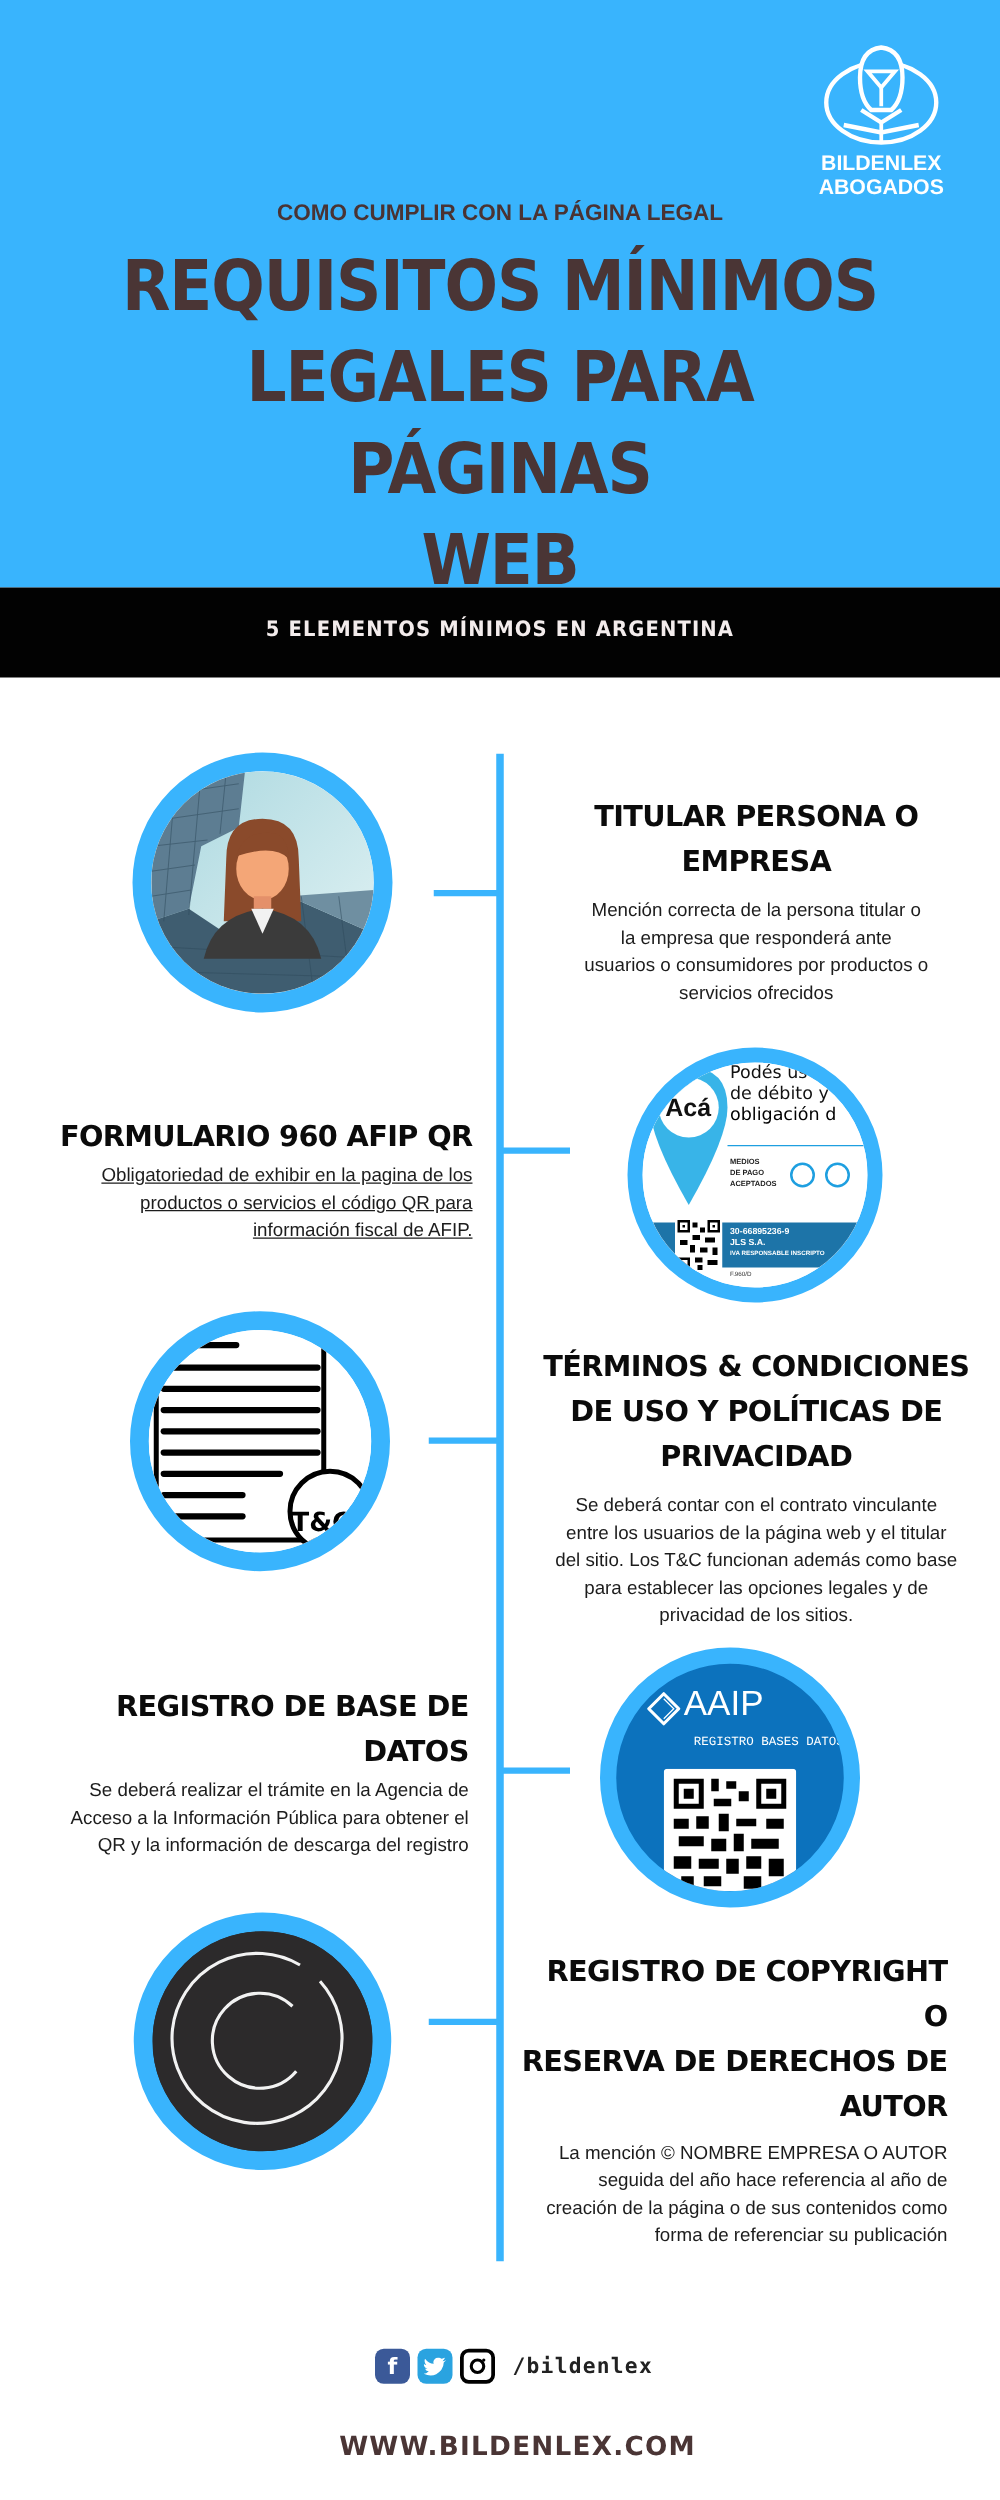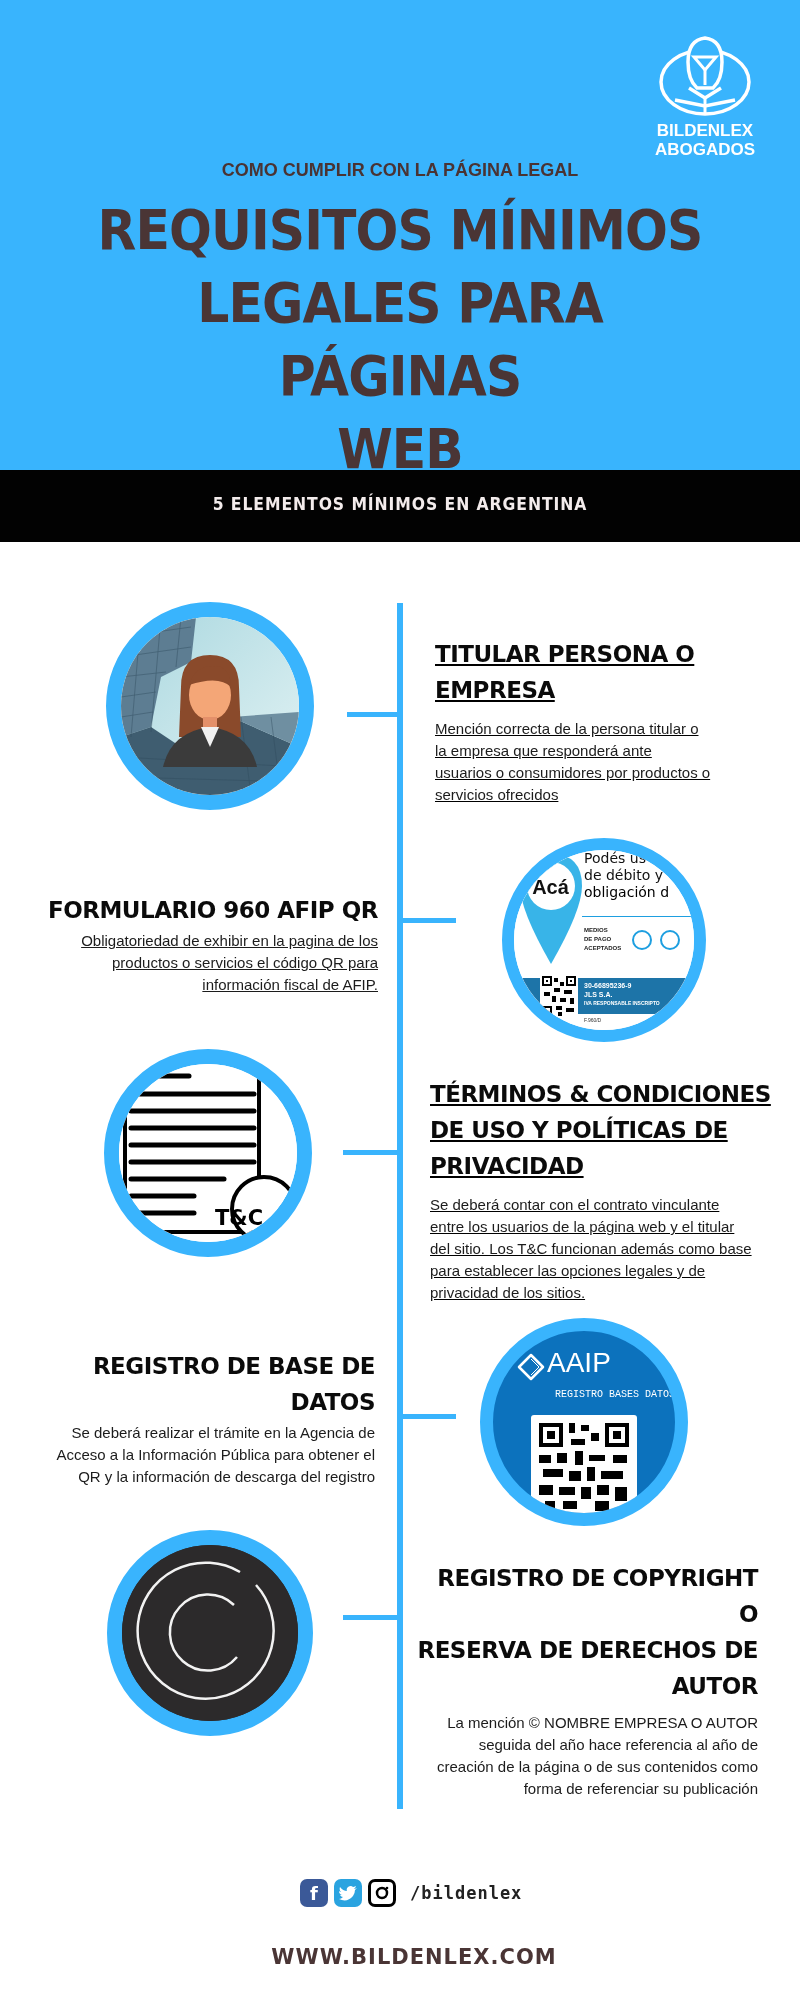--- a/index.html
+++ b/index.html
@@ -10,21 +10,21 @@
   .brand { left: 630px; top: 121px; width: 150px; text-align: center; color: #ffffff; font-weight: bold; font-size: 17px; line-height: 19px; font-family: "Liberation Sans", sans-serif; }
   .kicker { left: 0; top: 160px; width: 800px; text-align: center; color: #4a3333; font-weight: bold; font-size: 18px; font-family: "Liberation Sans", sans-serif; }
   .title { left: 40px; top: 193px; width: 720px; text-align: center; color: #4a3535; font-weight: bold; font-size: 56px; line-height: 73px; font-family: "DejaVu Sans", sans-serif; letter-spacing: -1px; transform: scaleX(0.9); transform-origin: center top; }
   .band { left: 0; top: 470px; width: 800px; height: 72px; background: #020202; }
   .band-label { left: 0; top: 494px; width: 800px; text-align: center; color: #f3ecec; font-weight: bold; font-size: 17px; letter-spacing: 1px; font-family: "DejaVu Sans", sans-serif; transform: scaleX(0.92); transform-origin: center; }
   .vline { left: 397px; top: 603px; width: 6px; height: 1206px; background: #39b4fd; }
   .conn { height: 5px; background: #39b4fd; }
   .circle { border-radius: 50%; border: 15px solid #39b4fd; overflow: hidden; background: #ffffff; }
   .sec-title { color: #0b0b0b; font-weight: bold; font-size: 23px; line-height: 36px; font-family: "DejaVu Sans", sans-serif; letter-spacing: -0.5px; }
   .sec-body { color: #1c1c1c; font-size: 15px; line-height: 22px; font-family: "Liberation Sans", sans-serif; }
-  .right-col { text-align: left; text-decoration: underline; }
+  .right-col { text-align: center; }
   .left-col { text-align: right; }
   .social { left: 300px; top: 1878px; height: 30px; display: flex; align-items: center; gap: 6px; }
   .soc-icon { width: 28px; height: 28px; border-radius: 7px; display: flex; align-items: center; justify-content: center; color: #fff; font-weight: bold; font-size: 18px; font-family: "DejaVu Sans", sans-serif; }
   .handle { margin-left: 8px; font-size: 17px; font-weight: bold; color: #222; letter-spacing: 1px; font-family: "DejaVu Sans Mono", monospace; }
   .www { left: 0; top: 1945px; width: 800px; text-align: center; color: #4a3535; font-weight: bold; font-size: 21px; letter-spacing: 1px; font-family: "DejaVu Sans", sans-serif; padding-left: 28px; }
 </style>
 </head>
 <body>
 
 <div class="abs hero"></div>
@@ -179,21 +179,21 @@
       <line x1="12" y1="47" x2="135" y2="47"></line>
       <line x1="12" y1="64" x2="135" y2="64"></line>
       <line x1="12" y1="81" x2="135" y2="81"></line>
       <line x1="12" y1="98" x2="135" y2="98"></line>
       <line x1="12" y1="115" x2="105" y2="115"></line>
       <line x1="12" y1="132" x2="75" y2="132"></line>
       <line x1="12" y1="149" x2="75" y2="149"></line>
     </g>
     <circle cx="145" cy="145" r="32" fill="#fff" stroke="#000" stroke-width="4"></circle>
   </svg>
-  <div style="position:absolute; left:96px; top:142px; font-weight:bold; font-size:21px; color:#000; font-family:'DejaVu Sans',sans-serif;">T&amp;C</div>
+  <div style="position:absolute; left:114px; top:142px; font-weight:bold; font-size:21px; color:#000; font-family:'DejaVu Sans',sans-serif;">T&amp;C</div>
 </div>
 <div class="abs right-col" style="left:430px; top:1076px; width:350px;">
   <div class="sec-title">
     <div>TÉRMINOS &amp; CONDICIONES</div>
     <div>DE USO Y POLÍTICAS DE</div>
     <div>PRIVACIDAD</div>
   </div>
   <div class="sec-body" style="margin-top:10px;">
     <div>Se deberá contar con el contrato vinculante</div>
     <div>entre los usuarios de la página web y el titular</div>

